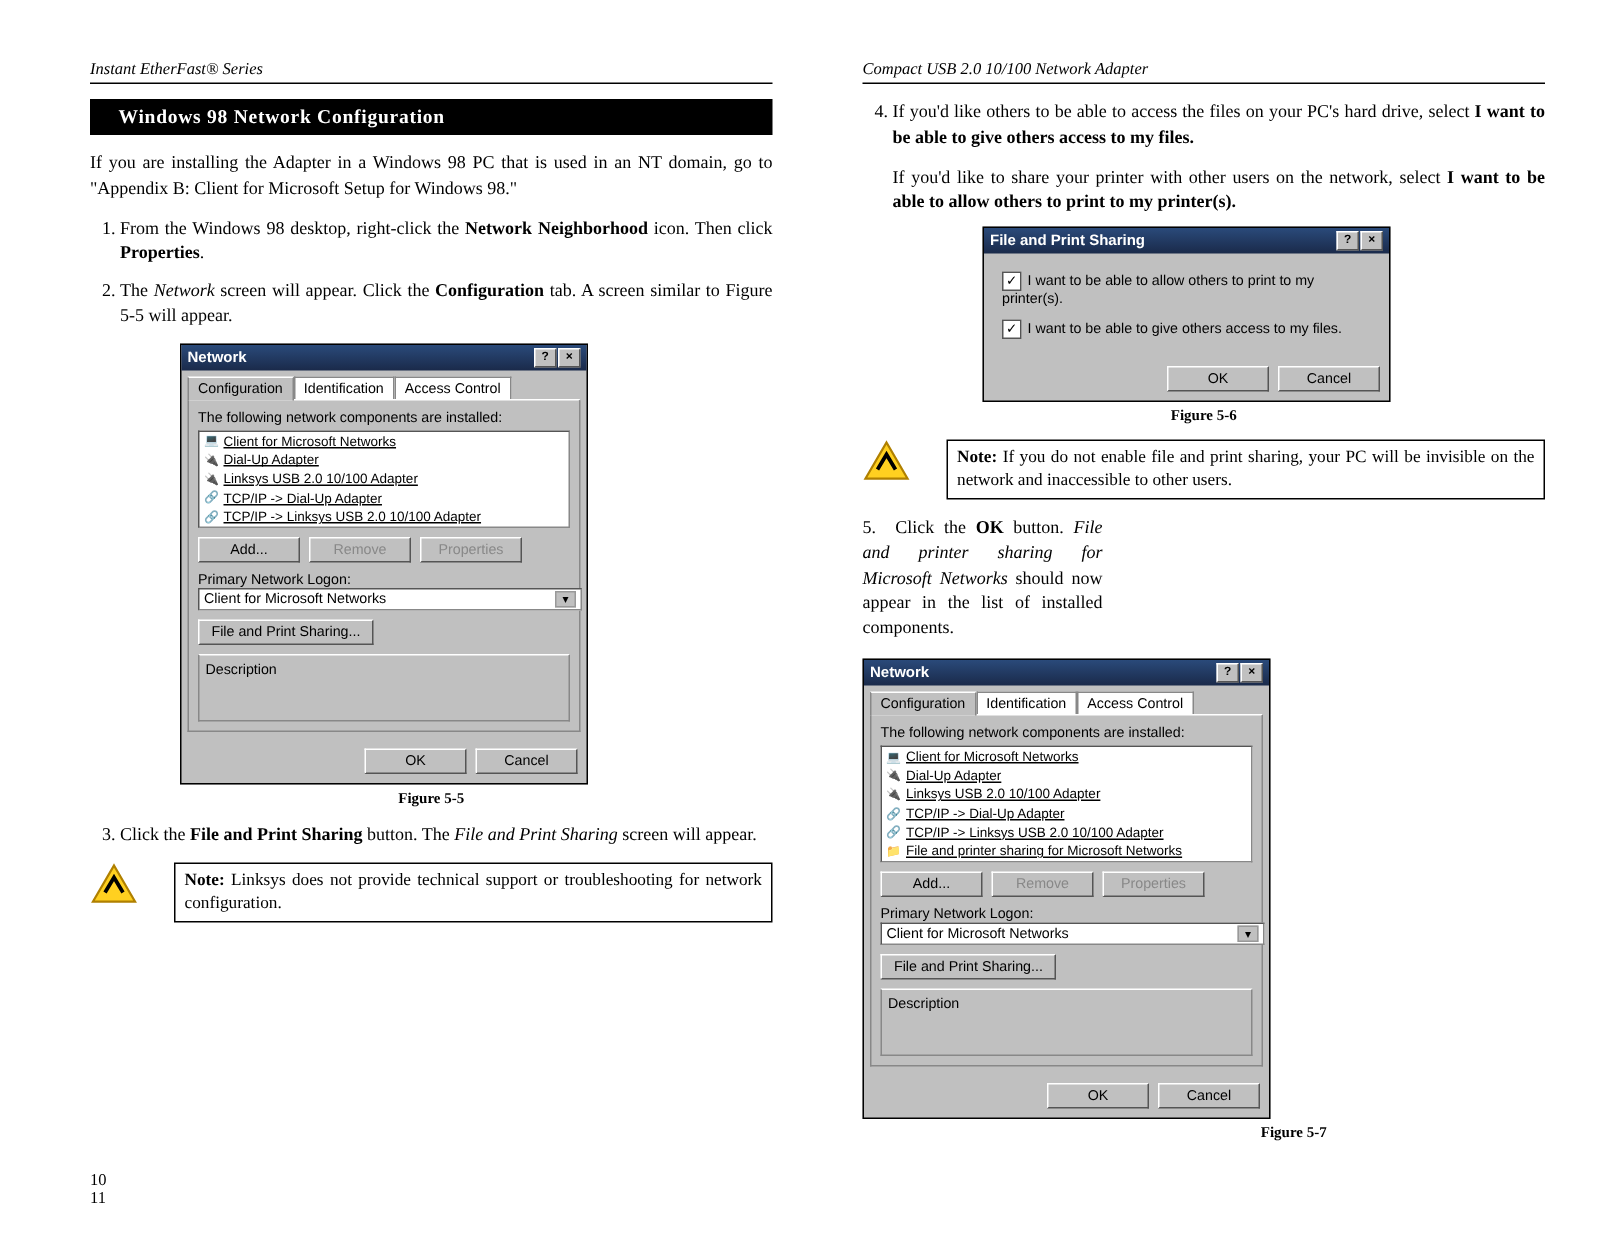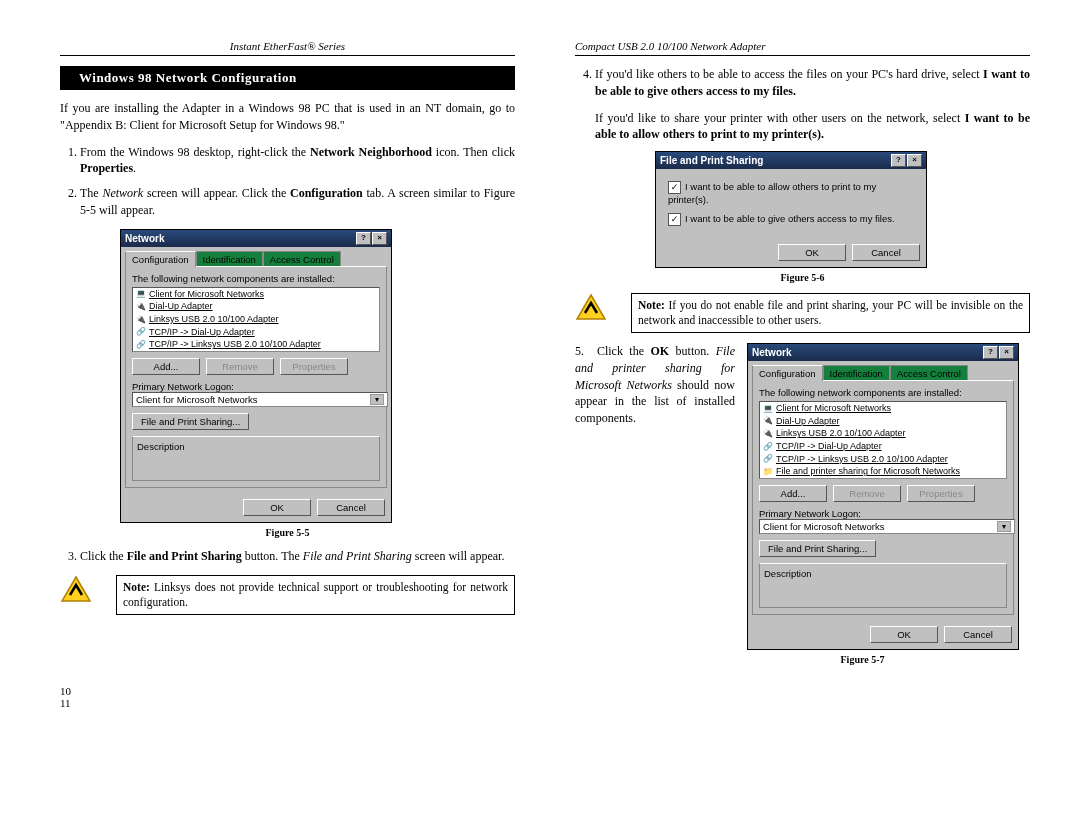--- a/index.html
+++ b/index.html
@@ -21,21 +21,21 @@
 .col {
   flex: 1;
 }
 .header {
   font-style: italic;
   font-size: 11px;
   border-bottom: 1px solid #000;
   padding-bottom: 3px;
   margin-bottom: 10px;
 }
-.header.left { text-align: center; }
+.header.left { text-align: left; }
 .header.right { text-align: left; }
 .section-header {
   background: #000;
   color: #fff;
   padding: 4px 19px;
   font-size: 13px;
   font-weight: bold;
   margin-bottom: 10px;
   letter-spacing: 0.5px;
 }
@@ -97,21 +97,21 @@
 }
 .tabs {
   margin: 4px 4px 0 4px;
   display: flex;
   font-size: 9.5px;
 }
 .tab {
   padding: 2px 6px;
   border: 1px solid #888;
   border-bottom: none;
-  background: #15803d;
+  background: #ffffff;
   position: relative;
 }
 .tab.active {
   background: #c0c0c0;
   border-top: 1px solid #fff;
   z-index: 2;
 }
 .tabcontent {
   border: 1px solid #888;
   border-top: 1px solid #fff;
@@ -214,20 +214,21 @@
   padding: 4px 6px;
   font-size: 11.5px;
   text-align: justify;
   line-height: 1.3;
 }
 .step5-row {
   display: flex;
   gap: 12px;
   align-items: flex-start;
   margin-top: 6px;
+  flex-direction: column;
 }
 .step5-text {
   width: 160px;
   text-align: justify;
   font-size: 12px;
   line-height: 1.4;
 }
 .page-num { font-size: 11px; }
 .pagenum-row {
   display: flex;

